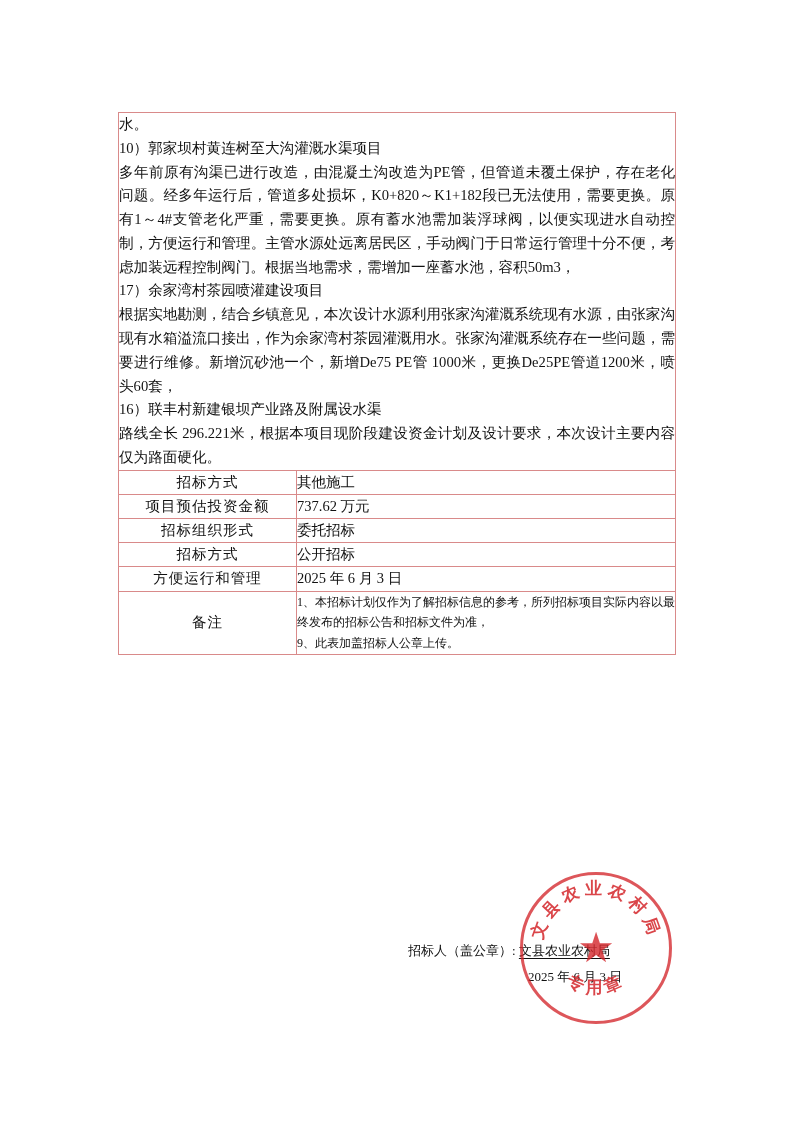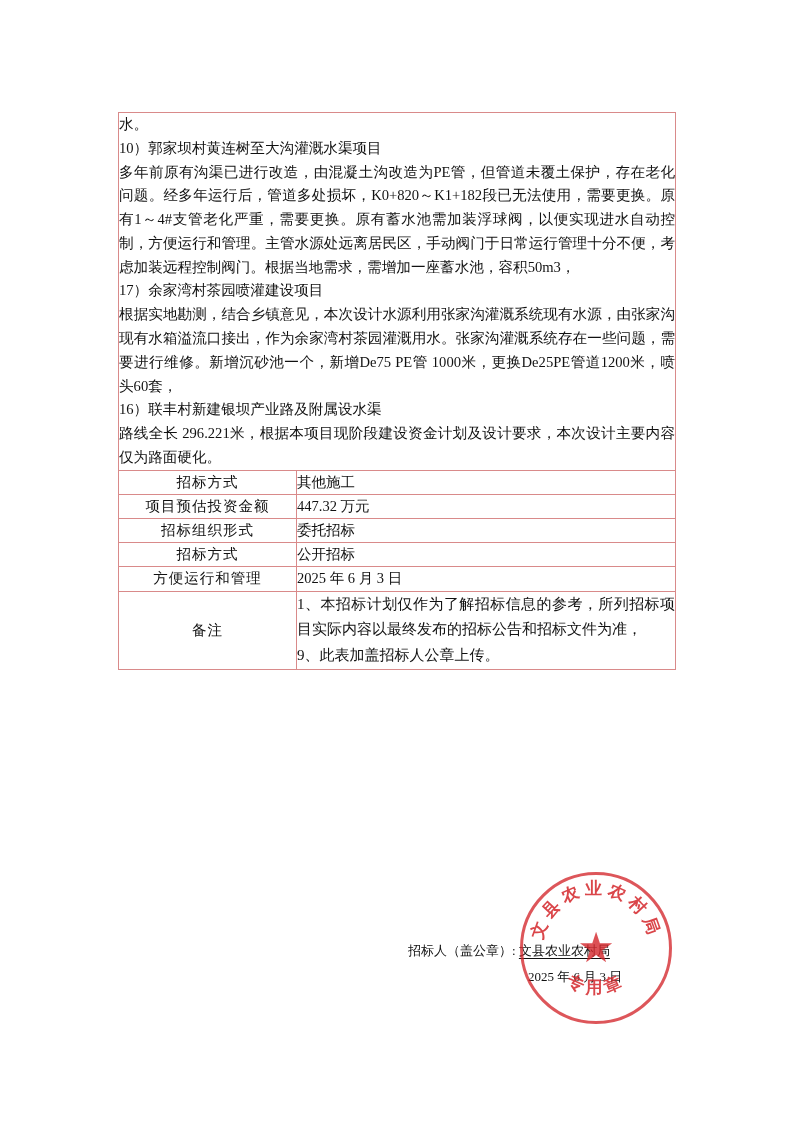--- a/index.html
+++ b/index.html
@@ -55,21 +55,21 @@
     font-size: 14.6px;
     line-height: 1.63;
     text-align: justify;
     text-justify: inter-ideograph;
   }
   .longtext-cell p {
     margin: 0;
   }
   .note-cell {
     padding: 12px 12px 14px 12px;
-    font-size: 15px;
+    font-size: 12px;
     line-height: 1.72;
     text-align: justify;
     text-justify: inter-ideograph;
   }
   .note-cell p { margin: 0; }
 
   .signature {
     position: absolute;
     left: 118px;
     top: 938px;
@@ -155,21 +155,21 @@
           <p>路线全长 296.221米，根据本项目现阶段建设资金计划及设计要求，本次设计主要内容仅为路面硬化。</p>
         </td>
       </tr>
 
       <tr>
         <td class="label-cell">招标方式</td>
         <td class="value-cell">其他施工</td>
       </tr>
       <tr>
         <td class="label-cell">项目预估投资金额</td>
-        <td class="value-cell">447.32 万元</td>
+        <td class="value-cell">737.62 万元</td>
       </tr>
       <tr>
         <td class="label-cell">招标组织形式</td>
         <td class="value-cell">委托招标</td>
       </tr>
       <tr>
         <td class="label-cell">招标方式</td>
         <td class="value-cell">公开招标</td>
       </tr>
       <tr>

